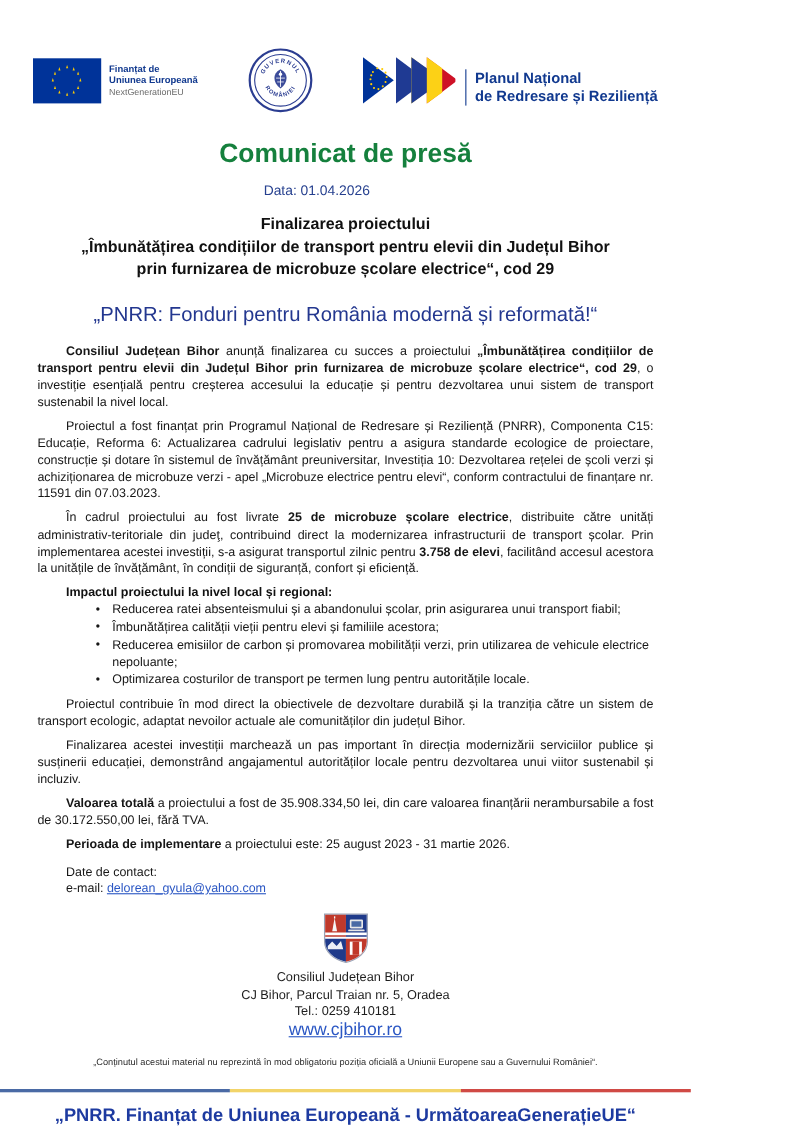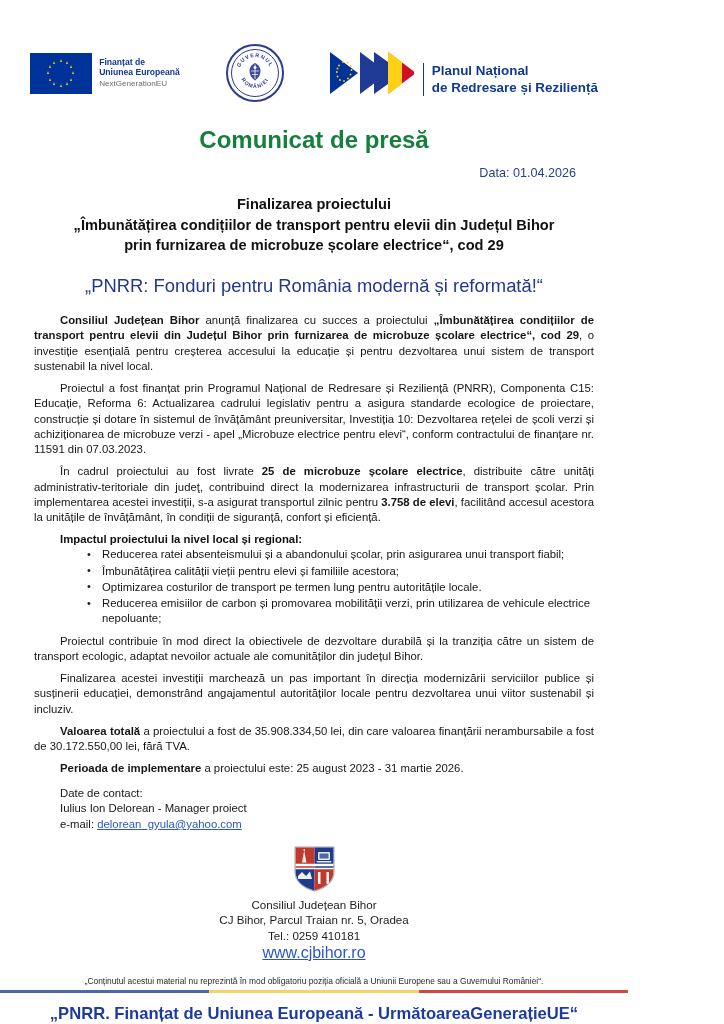--- a/index.html
+++ b/index.html
@@ -113,21 +113,21 @@
 
   
   .doc-title {
     text-align: center;
     color: #15803d;
     font-weight: bold;
     font-size: 24px;
     margin-top: 18px;
   }
   .doc-date {
-    text-align: right;
+    text-align: center;
     color: #26408f;
     font-size: 12.6px;
     margin: 12px 52px 0 0;
   }
   .subtitle-block {
     text-align: center;
     margin-top: 14px;
     color: #111;
     font-weight: bold;
     font-size: 14.6px;
@@ -350,34 +350,33 @@
 
     <p class="para">Proiectul a fost finanțat prin Programul Național de Redresare și Reziliență (PNRR), Componenta C15: Educație, Reforma 6: Actualizarea cadrului legislativ pentru a asigura standarde ecologice de proiectare, construcție și dotare în sistemul de învățământ preuniversitar, Investiția 10: Dezvoltarea rețelei de școli verzi și achiziționarea de microbuze verzi - apel „Microbuze electrice pentru elevi“, conform contractului de finanțare nr. 11591 din 07.03.2023.</p>
 
 
     <p class="para"><span>În cadrul proiectului au fost livrate </span><span class="b">25 de microbuze școlare electrice</span><span>, distribuite către unități administrativ-teritoriale din judeţ, contribuind direct la modernizarea infrastructurii de transport școlar. Prin implementarea acestei investiții, s-a asigurat transportul zilnic pentru </span><span class="b">3.758 de elevi</span><span>, facilitând accesul acestora la unitățile de învățământ, în condiții de siguranță, confort și eficiență.</span></p>
 
     <div class="impact-head">Impactul proiectului la nivel local și regional:</div>
     <ul class="impact" id="impact-list">
         <li>Reducerea ratei absenteismului și a abandonului școlar, prin asigurarea unui transport fiabil;</li>
         <li>Îmbunătățirea calității vieții pentru elevi și familiile acestora;</li>
+        <li>Reducerea emisiilor de carbon și promovarea mobilității verzi, prin utilizarea de vehicule electrice nepoluante;</li>
         <li>Optimizarea costurilor de transport pe termen lung pentru autoritățile locale.</li>
-        <li>Reducerea emisiilor de carbon și promovarea mobilității verzi, prin utilizarea de vehicule electrice nepoluante;</li>
       </ul>
 
     <p class="para">Proiectul contribuie în mod direct la obiectivele de dezvoltare durabilă și la tranziția către un sistem de transport ecologic, adaptat nevoilor actuale ale comunităților din județul Bihor.</p>
     <p class="para">Finalizarea acestei investiții marchează un pas important în direcția modernizării serviciilor publice și susținerii educației, demonstrând angajamentul autorităților locale pentru dezvoltarea unui viitor sustenabil și incluziv.</p>
 
     <p class="para"><span class="b">Valoarea totală</span><span> a proiectului a fost de 35.908.334,50 lei, din care valoarea finanțării nerambursabile a fost de 30.172.550,00 lei, fără TVA.</span></p>
 
     <p class="para"><span class="b">Perioada de implementare</span><span> a proiectului este: 25 august 2023 - 31 martie 2026.</span></p>
 
     <div class="contact">
       <div class="h">Date de contact:</div>
-      <div>Iulius Ion Delorean - Manager proiect</div>
       <div><span>e-mail: </span><a href="#">delorean_gyula@yahoo.com</a></div>
     </div>
 
     <div class="org-block">
       <svg class="crest" viewBox="0 0 41 46">
         <path d="M1 1 H40 V26 C40 36 31 42.5 20.5 45 C10 42.5 1 36 1 26 Z" fill="#ffffff" stroke="#9aa2b5" stroke-width="1"></path>
         <clipPath id="shieldClip">
           <path d="M1.6 1.6 H39.4 V26 C39.4 35.6 30.8 42 20.5 44.4 C10.2 42 1.6 35.6 1.6 26 Z"></path>
         </clipPath>
         <g clip-path="url(#shieldClip)">

